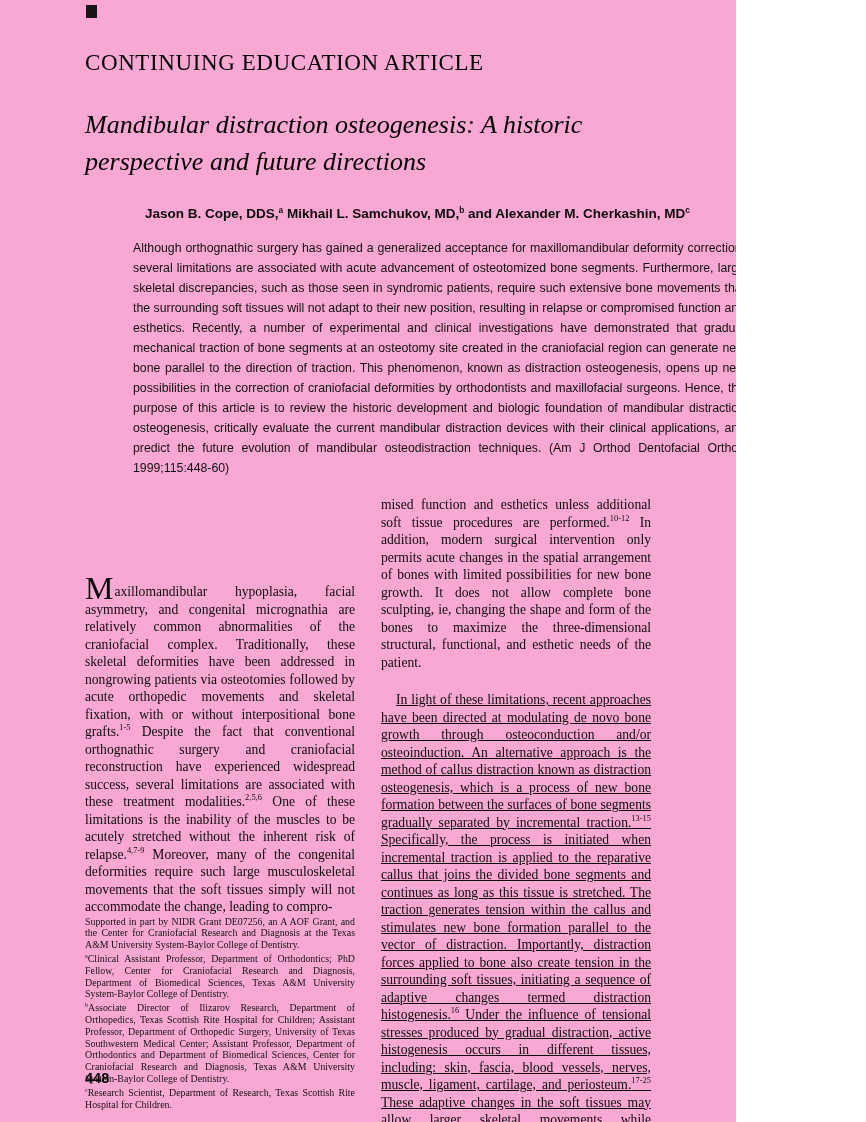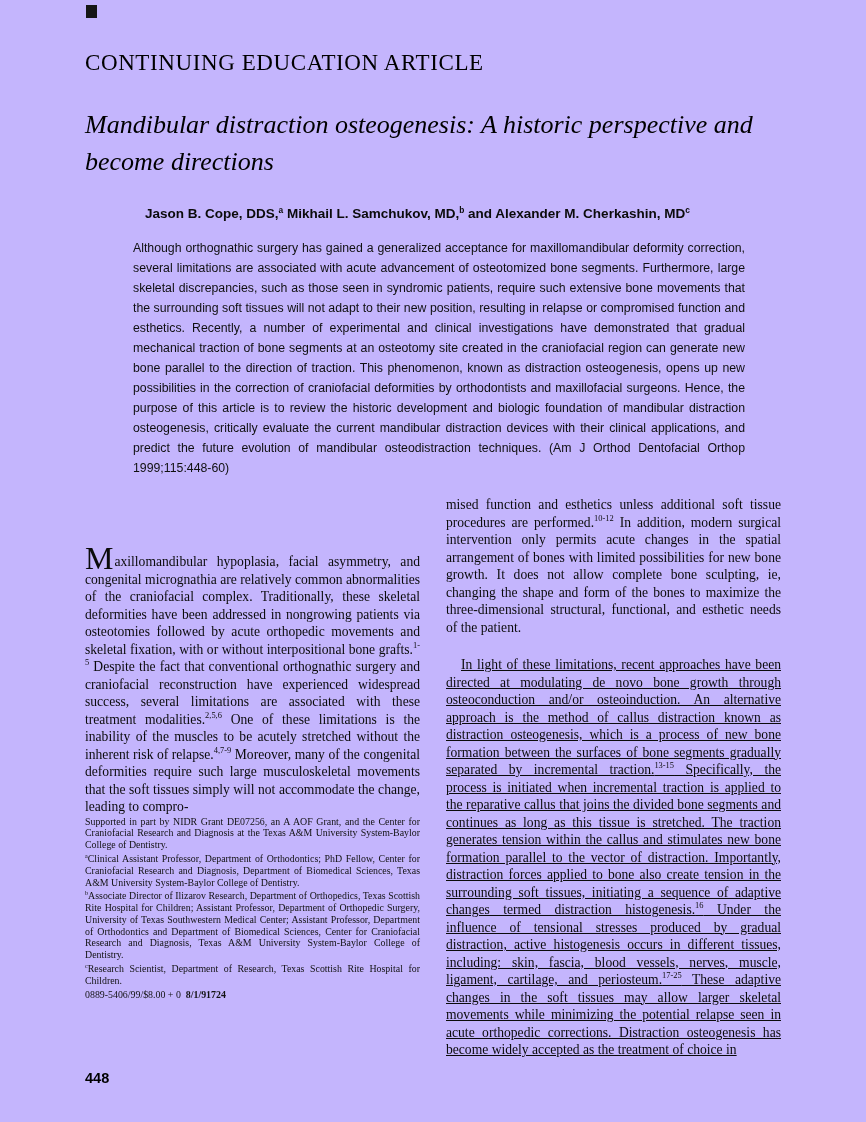--- a/index.html
+++ b/index.html
@@ -1,20 +1,20 @@
 <!DOCTYPE html>
 <html><head>
 <meta charset="utf-8">
 <style>
   html, body { margin: 0; padding: 0; background: #ffffff; }
   .page {
     position: relative;
-    width: 866px;
+    width: 736px;
     height: 1122px;
-    background: #c4b5fd;
+    background: #f9a8d4;
     color: #0b0b0b;
     font-family: "Liberation Serif", serif;
     overflow: hidden;
     box-sizing: border-box;
   }
   .corner-mark {
     position: absolute;
     left: 86px;
     top: 5px;
     width: 11px;
@@ -109,37 +109,36 @@
 </style>
 </head>
 <body>
 
 <div class="page">
   <div class="corner-mark"></div>
 
   <div class="content">
     <h1 class="section-header">CONTINUING EDUCATION ARTICLE</h1>
 
-    <h2 class="article-title">Mandibular distraction osteogenesis: A historic perspective and become directions</h2>
+    <h2 class="article-title">Mandibular distraction osteogenesis: A historic perspective and future directions</h2>
 
     <div class="byline-block">
       <p class="authors">Jason B. Cope, DDS,<sup>a</sup> Mikhail L. Samchukov, MD,<sup>b</sup> and Alexander M. Cherkashin, MD<sup>c</sup></p>
       <p class="abstract">Although orthognathic surgery has gained a generalized acceptance for maxillomandibular deformity correction, several limitations are associated with acute advancement of osteotomized bone segments. Furthermore, large skeletal discrepancies, such as those seen in syndromic patients, require such extensive bone movements that the surrounding soft tissues will not adapt to their new position, resulting in relapse or compromised function and esthetics. Recently, a number of experimental and clinical investigations have demonstrated that gradual mechanical traction of bone segments at an osteotomy site created in the craniofacial region can generate new bone parallel to the direction of traction. This phenomenon, known as distraction osteogenesis, opens up new possibilities in the correction of craniofacial deformities by orthodontists and maxillofacial surgeons. Hence, the purpose of this article is to review the historic development and biologic foundation of mandibular distraction osteogenesis, critically evaluate the current mandibular distraction devices with their clinical applications, and predict the future evolution of mandibular osteodistraction techniques. (Am J Orthod Dentofacial Orthop 1999;115:448-60)</p>
     </div>
 
     <div class="columns">
       <div class="col">
         <p class="body-para"><span class="bigcap">M</span><span>axillomandibular hypoplasia, facial asymmetry, and congenital micrognathia are relatively common abnormalities of the craniofacial complex. Traditionally, these skeletal deformities have been addressed in nongrowing patients via osteotomies followed by acute orthopedic movements and skeletal fixation, with or without interpositional bone grafts.<sup>1-5</sup> Despite the fact that conventional orthognathic surgery and craniofacial reconstruction have experienced widespread success, several limitations are associated with these treatment modalities.<sup>2,5,6</sup> One of these limitations is the inability of the muscles to be acutely stretched without the inherent risk of relapse.<sup>4,7-9</sup> Moreover, many of the congenital deformities require such large musculoskeletal movements that the soft tissues simply will not accommodate the change, leading to compro-</span></p>
 
         <div class="footnotes">
           <p class="footnote">Supported in part by NIDR Grant DE07256, an A AOF Grant, and the Center for Craniofacial Research and Diagnosis at the Texas A&amp;M University System-Baylor College of Dentistry.</p>
           <p class="footnote"><sup>a</sup>Clinical Assistant Professor, Department of Orthodontics; PhD Fellow, Center for Craniofacial Research and Diagnosis, Department of Biomedical Sciences, Texas A&amp;M University System-Baylor College of Dentistry.</p>
           <p class="footnote"><sup>b</sup>Associate Director of Ilizarov Research, Department of Orthopedics, Texas Scottish Rite Hospital for Children; Assistant Professor, Department of Orthopedic Surgery, University of Texas Southwestern Medical Center; Assistant Professor, Department of Orthodontics and Department of Biomedical Sciences, Center for Craniofacial Research and Diagnosis, Texas A&amp;M University System-Baylor College of Dentistry.</p>
           <p class="footnote"><sup>c</sup>Research Scientist, Department of Research, Texas Scottish Rite Hospital for Children.</p>
-          <p class="footnote">0889-5406/99/$8.00 + 0&nbsp;&nbsp;<b>8/1/91724</b></p>
         </div>
       </div>
 
       <div class="col">
         <p class="body-para">mised function and esthetics unless additional soft tissue procedures are performed.<sup>10-12</sup> In addition, modern surgical intervention only permits acute changes in the spatial arrangement of bones with limited possibilities for new bone growth. It does not allow complete bone sculpting, ie, changing the shape and form of the bones to maximize the three-dimensional structural, functional, and esthetic needs of the patient.</p>
         <p class="body-para para-indent">In light of these limitations, recent approaches have been directed at modulating de novo bone growth through osteoconduction and/or osteoinduction. An alternative approach is the method of callus distraction known as distraction osteogenesis, which is a process of new bone formation between the surfaces of bone segments gradually separated by incremental traction.<sup>13-15</sup> Specifically, the process is initiated when incremental traction is applied to the reparative callus that joins the divided bone segments and continues as long as this tissue is stretched. The traction generates tension within the callus and stimulates new bone formation parallel to the vector of distraction. Importantly, distraction forces applied to bone also create tension in the surrounding soft tissues, initiating a sequence of adaptive changes termed distraction histogenesis.<sup>16</sup> Under the influence of tensional stresses produced by gradual distraction, active histogenesis occurs in different tissues, including: skin, fascia, blood vessels, nerves, muscle, ligament, cartilage, and periosteum.<sup>17-25</sup> These adaptive changes in the soft tissues may allow larger skeletal movements while minimizing the potential relapse seen in acute orthopedic corrections. Distraction osteogenesis has become widely accepted as the treatment of choice in</p>
       </div>
     </div>
   </div>
 

